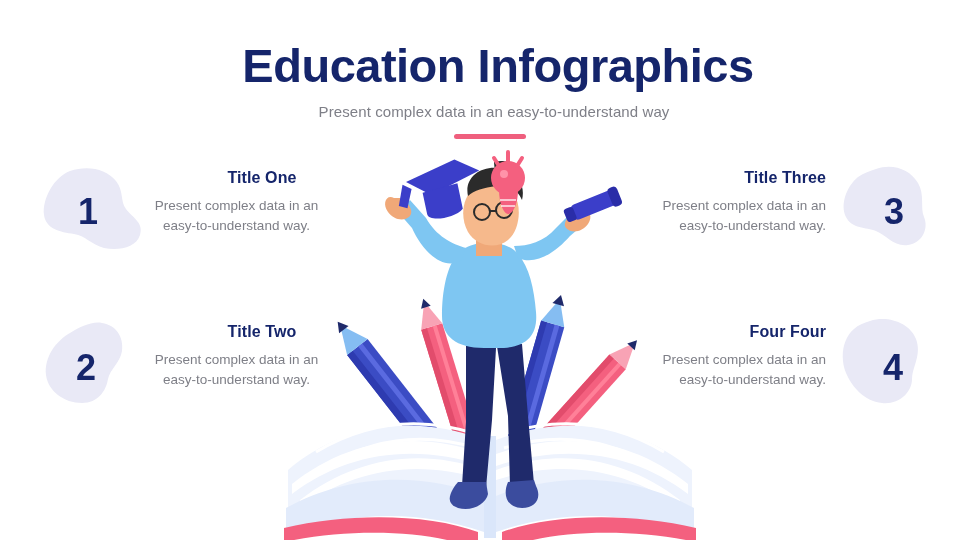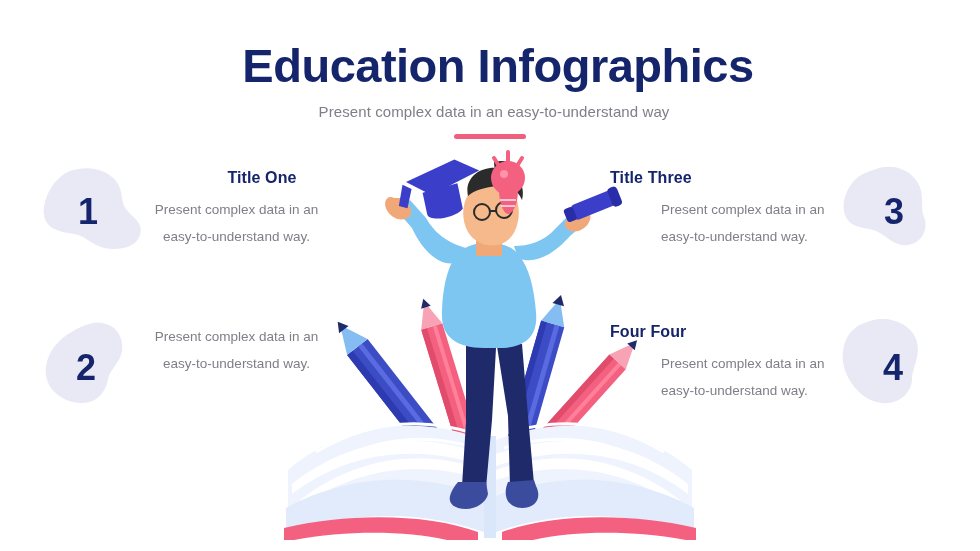--- a/index.html
+++ b/index.html
@@ -61,33 +61,33 @@
     color:#15256b;
     line-height:1;
   }
   .item-1 .blob-num { transform:translate(-4px, 2px); }
   .item-2 .blob-num { transform:translate(-6px, 4px); }
   .item-3 .blob-num { transform:translate(6px, 2px); }
   .item-4 .blob-num { transform:translate(5px, 4px); }
 
   .item-text { flex:1 1 auto; padding-top:6px; }
   .item-left  .item-text { padding-left:10px; text-align:center; }
-  .item-right .item-text { padding-right:10px; text-align:left; }
+  .item-right .item-text { padding-right:10px; text-align:right; }
 
   .item-title {
     font-size:16px;
     font-weight:bold;
     color:#15256b;
     margin-bottom:9px;
     letter-spacing:0.1px;
   }
   .item-body {
     font-size:13.5px;
     color:#7e7f87;
-    line-height:27px;
+    line-height:20px;
     max-width:165px;
   }
   .item-right .item-body { margin-left:auto; }
 
   
   .illustration {
     position:absolute;
     left:270px; top:140px;
     width:440px; height:400px;
   }
@@ -118,20 +118,21 @@
   </div>
 
   <div class="item item-left item-2">
     <div class="blob-wrap">
       <svg viewBox="0 0 104 94" xmlns="http://www.w3.org/2000/svg">
         <path d="M62 6c14 2 22 14 20 28-2 12-12 18-14 28-2 12-10 24-26 24C24 86 8 74 6 58 4 40 16 24 30 16 40 10 52 4 62 6Z" fill="#e9e9f6"></path>
       </svg>
       <span class="blob-num">2</span>
     </div>
     <div class="item-text">
+      <div class="item-title">Title Two</div>
       <div class="item-body">Present complex data in an easy-to-understand way.</div>
     </div>
   </div>
 
   <div class="item item-right item-3">
     <div class="blob-wrap">
       <svg viewBox="0 0 104 94" xmlns="http://www.w3.org/2000/svg">
         <path d="M40 6c16-6 34 0 42 14 7 12 2 24 6 34 5 12-2 26-16 28-14 2-22-10-32-14-10-4-24-2-30-14C4 42 10 24 22 14 28 10 34 8 40 6Z" fill="#e9e9f6"></path>
       </svg>
       <span class="blob-num">3</span>

